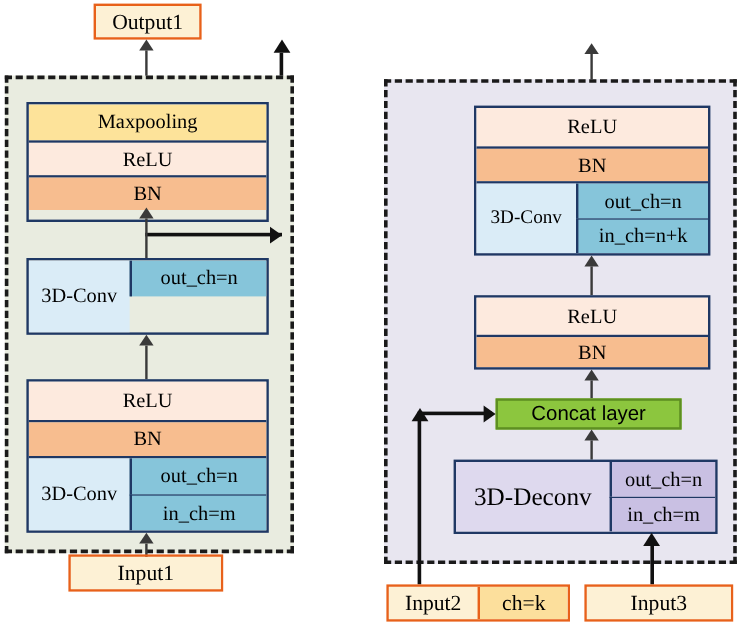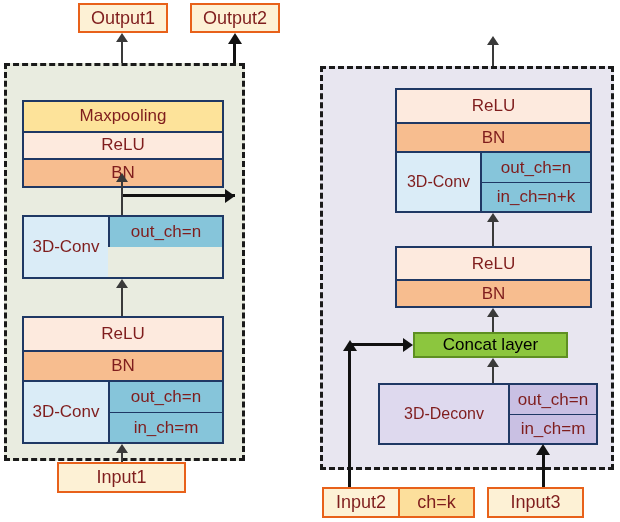--- a/index.html
+++ b/index.html
@@ -40,22 +40,23 @@
     align-items: stretch;
     width: 100%;
     box-sizing: border-box;
   }
   .cell {
     display: flex;
     align-items: center;
     justify-content: center;
     box-sizing: border-box;
     font-size: 17px;
-    color: #7f1d1d;
+    color: #000000;
     white-space: nowrap;
+    font-family: Liberation Serif, serif;
   }
   .sep-top { border-top: 2px solid #1f3864; }
   .sep-thin-top { border-top: 1px solid #1f3864; }
   .sep-left { border-left: 2px solid #1f3864; }
 
   
   .fill-maxpool { background: #fde39a; }
   .fill-relu    { background: #fdeade; }
   .fill-bn      { background: #f7bd8f; }
   .fill-convl   { background: #daecf7; }
@@ -113,33 +114,30 @@
 </style>
 </head>
 <body>
 
 <div id="canvas">
 
   <div class="abs io fill-io" style="left:78px; top:3px; width:90px; height:30px;">
     <div class="cell fill-io" style="flex:1;">Output1</div>
   </div>
 
-  <div class="abs io fill-io" style="left:190px; top:3px; width:90px; height:30px;">
-    <div class="cell fill-io" style="flex:1;">Output2</div>
-  </div>
 
   <div class="abs vline" style="left:121px; top:42px; width:2px; height:45px;"></div>
   <div class="abs arrow-up" style="left:116px; top:33px;"></div>
 
   <div class="abs vline-bold" style="left:233px; top:44px; width:3px; height:153px;"></div>
   <div class="abs arrow-up-bold" style="left:228px; top:33px;"></div>
 
   <div class="abs group group-left" style="left:4px; top:63px; width:241px; height:398px;"></div>
 
-  <div class="abs stack" style="left:22px; top:100px; width:202px; height:88px;">
+  <div class="abs stack" style="left:22px; top:85px; width:202px; height:100px;">
     <div class="row" style="height:30px;">
       <div class="cell fill-maxpool" style="flex:1;">Maxpooling</div>
     </div>
     <div class="row sep-top" style="height:29px;">
       <div class="cell fill-relu" style="flex:1;">ReLU</div>
     </div>
     <div class="row sep-top" style="height:29px;">
       <div class="cell fill-bn" style="flex:1;">BN</div>
     </div>
   </div>
@@ -229,33 +227,33 @@
   <div class="abs vline-bold" style="left:348px; top:350px; width:3px; height:137px;"></div>
   <div class="abs hline" style="left:348px; top:343px; width:62px; height:3px;"></div>
   <div class="abs arrow-up-bold" style="left:343px; top:340px;"></div>
   <div class="abs arrow-right" style="left:403px; top:338px;"></div>
 
   <div class="abs vline" style="left:492px; top:367px; width:2px; height:16px;"></div>
   <div class="abs arrow-up" style="left:487px; top:358px;"></div>
 
   <div class="abs stack" style="left:378px; top:383px; width:220px; height:62px;">
     <div class="row" style="height:100%;">
-      <div class="cell fill-deconvl" style="width:128px; font-size:16px;">3D-Deconv</div>
+      <div class="cell fill-deconvl" style="width:128px; font-size:21px;">3D-Deconv</div>
       <div style="flex:1; display:flex; flex-direction:column;">
         <div class="cell fill-deconvr sep-left" style="height:50%;">out_ch=n</div>
         <div class="cell fill-deconvr sep-left sep-thin-top" style="height:50%;">in_ch=m</div>
       </div>
     </div>
   </div>
 
   <div class="abs vline-bold" style="left:542px; top:454px; width:3px; height:33px;"></div>
   <div class="abs arrow-up-bold" style="left:536px; top:444px;"></div>
 
   <div class="abs io" style="left:322px; top:487px; width:153px; height:31px;">
     <div class="cell fill-io" style="width:74px;">Input2</div>
     <div class="cell fill-chk io-split" style="flex:1;">ch=k</div>
   </div>
 
-  <div class="abs io fill-io" style="left:487px; top:487px; width:97px; height:31px;">
+  <div class="abs io fill-io" style="left:487px; top:487px; width:124px; height:31px;">
     <div class="cell fill-io" style="flex:1;">Input3</div>
   </div>
 
 </div>
 
 </body></html>

